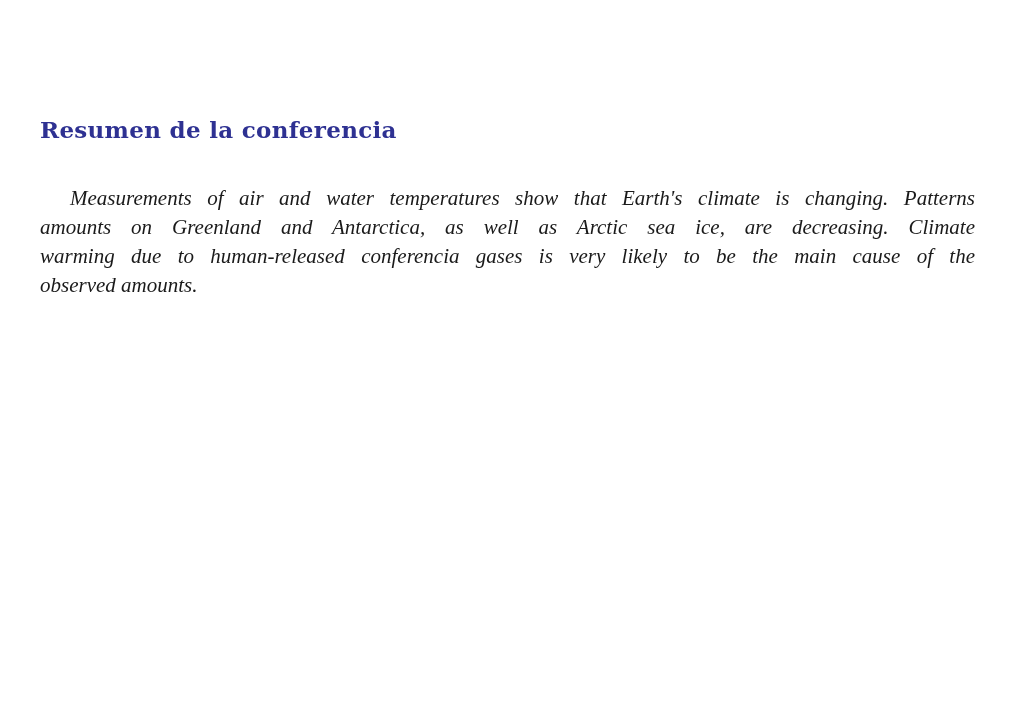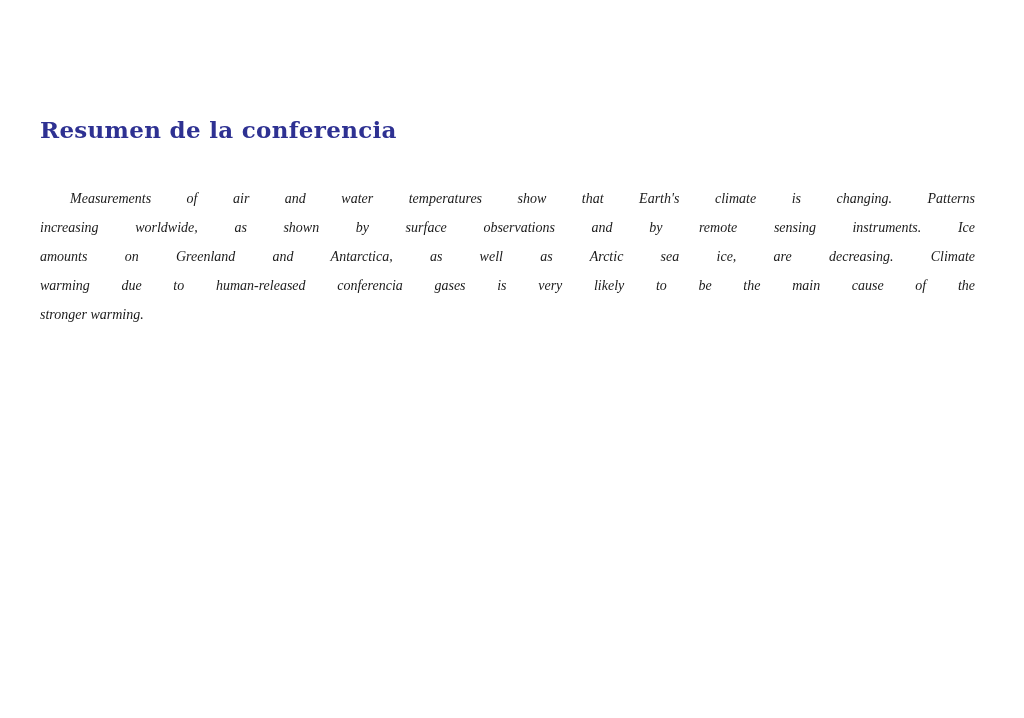--- a/index.html
+++ b/index.html
@@ -27,21 +27,21 @@
     letter-spacing: 0.3px;
     color: #2e3192;
   }
   .doc-paragraph {
     position: absolute;
     left: 40px;
     top: 184px;
     width: 935px;
     font-family: "Liberation Serif", serif;
     font-style: italic;
-    font-size: 14px;
+    font-size: 21px;
     line-height: 29px;
     color: #1a1a1a;
   }
   .doc-line {
     text-align: justify;
     text-align-last: justify;
   }
   .doc-line.first {
     text-indent: 30px;
   }
@@ -52,19 +52,18 @@
 </style>
 </head>
 <body>
 
 <div class="page">
 
   <h1 class="doc-heading">Resumen de la conferencia</h1>
 
   <div class="doc-paragraph">
     <div class="doc-line first">Measurements of air and water temperatures show that Earth's climate is changing. Patterns</div>
-    <div class="doc-line">increasing worldwide, as shown by surface observations and by remote sensing instruments. Ice</div>
     <div class="doc-line">amounts on Greenland and Antarctica, as well as Arctic sea ice, are decreasing. Climate</div>
     <div class="doc-line">warming due to human-released conferencia gases is very likely to be the main cause of the</div>
-    <div class="doc-line last">stronger warming.</div>
+    <div class="doc-line last">observed amounts.</div>
   </div>
 
 </div>
 
 </body></html>

